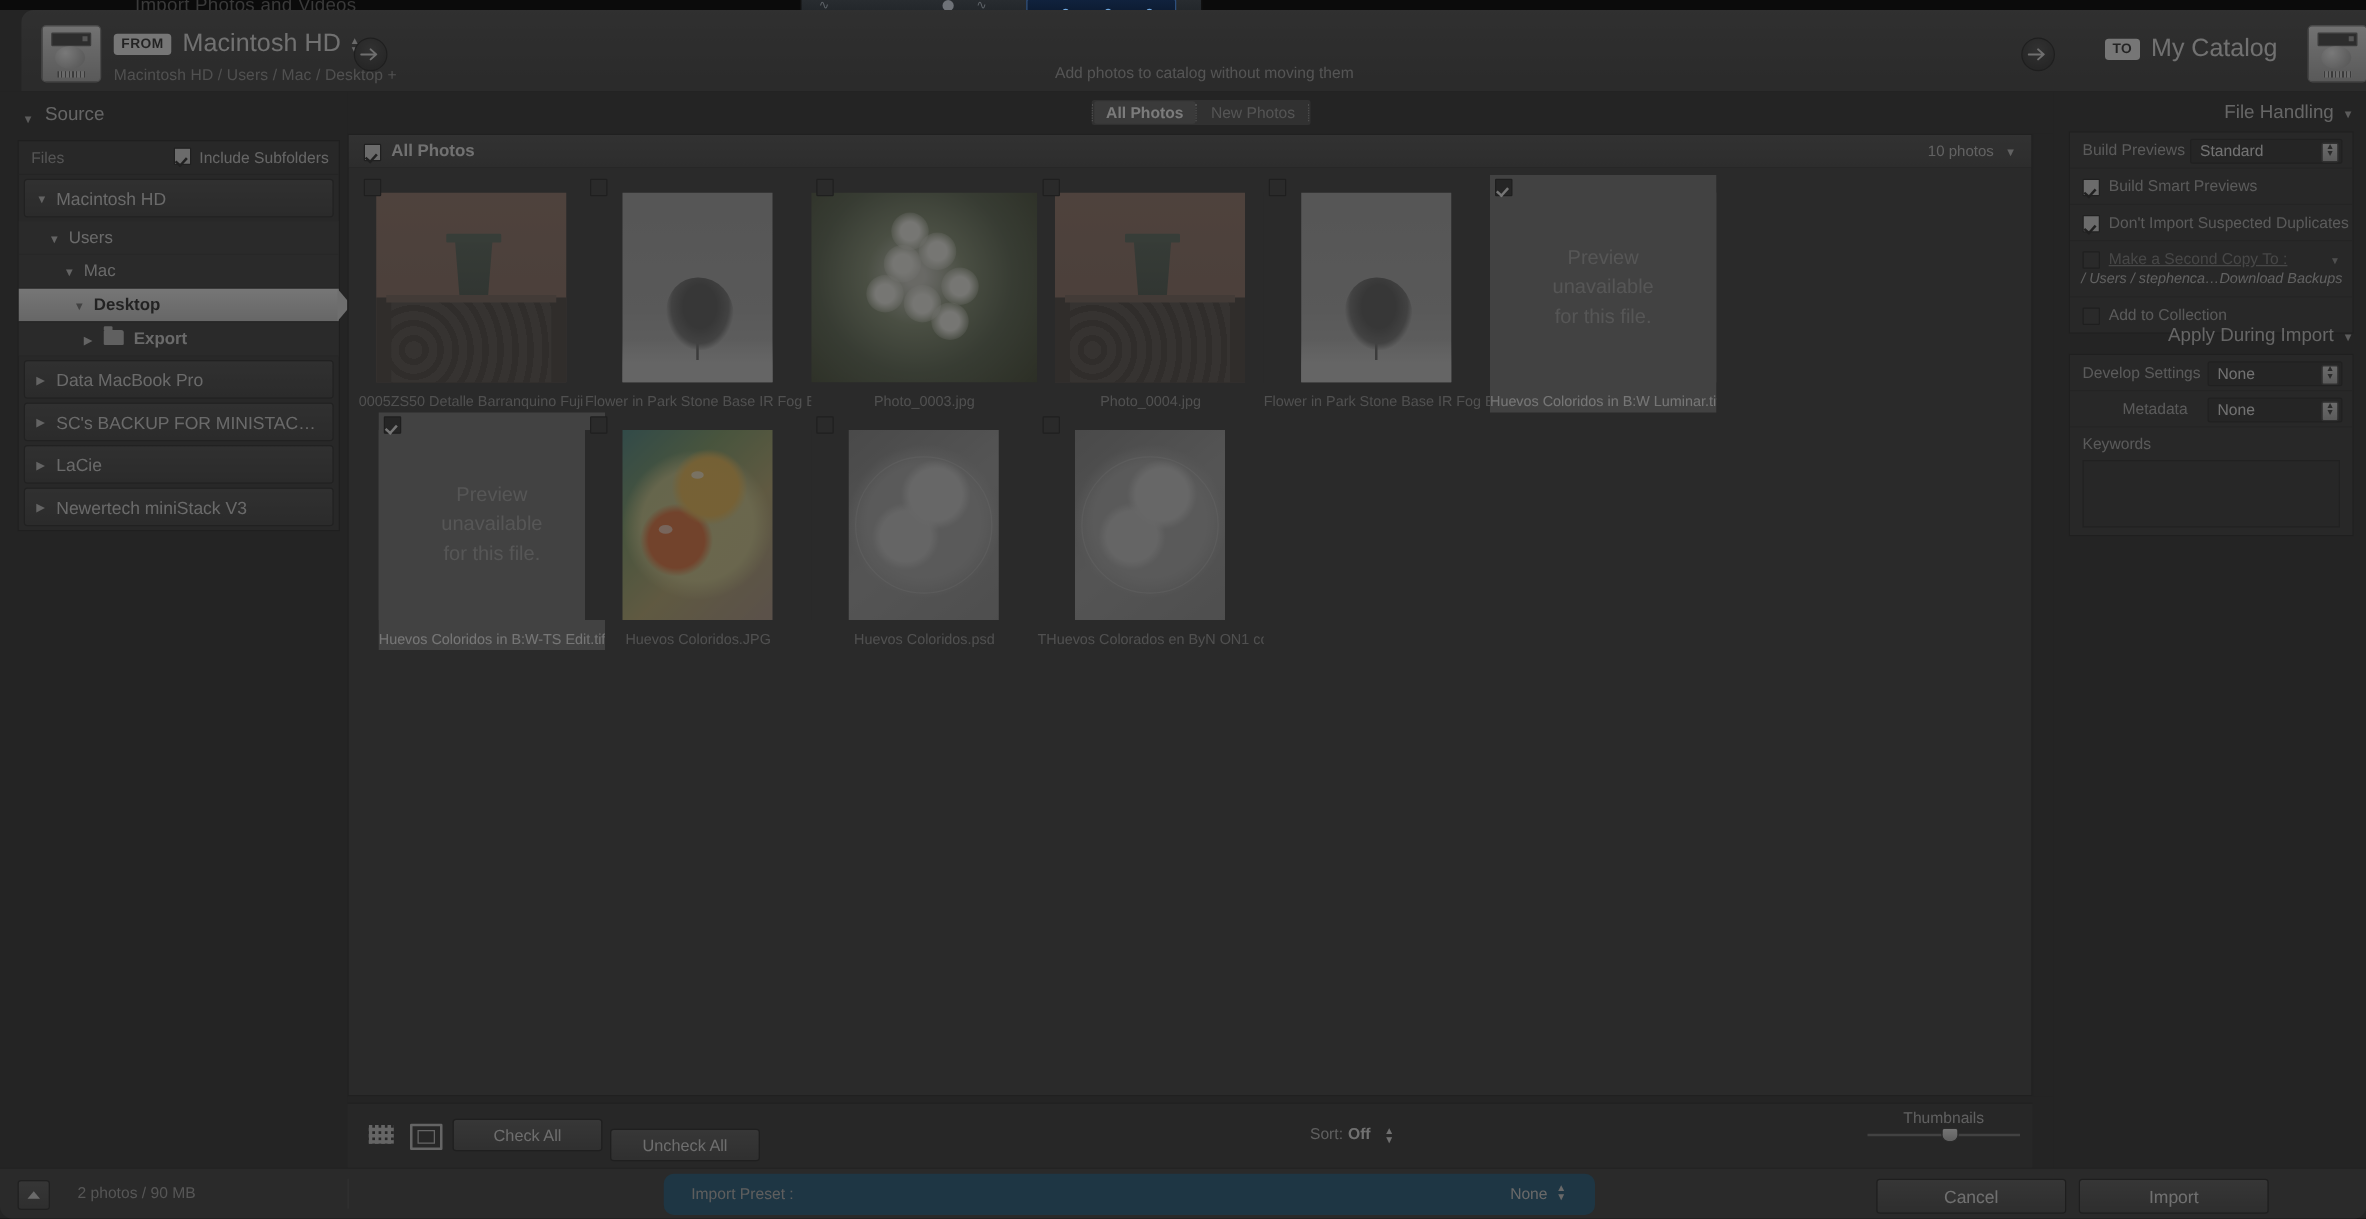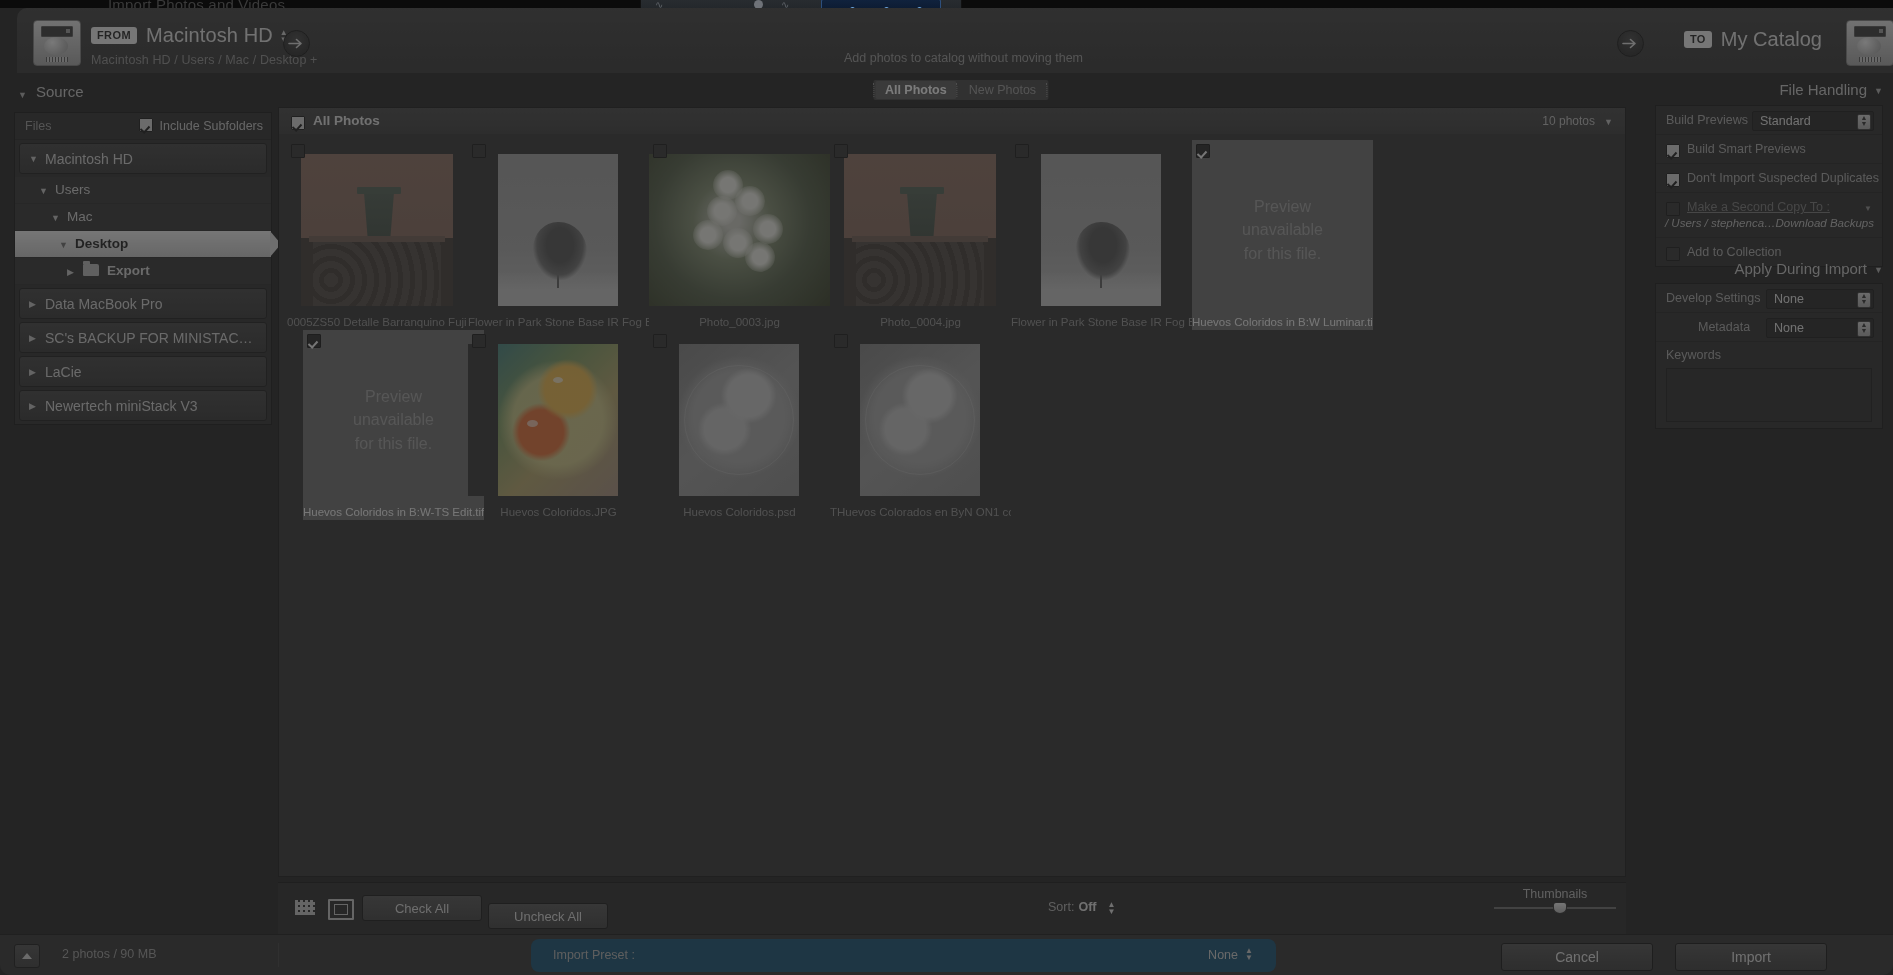--- a/index.html
+++ b/index.html
@@ -214,21 +214,21 @@
     background:linear-gradient(#4a4a4a,#373737);}
   #disc-btn i{position:absolute;left:7px;top:8px;border-left:5px solid transparent;border-right:5px solid transparent;
     border-bottom:6px solid #d4d4d4;}
   #fcount{position:absolute;left:62px;top:12px;font-size:12.5px;color:#9d9d9d;}
   #fdiv{position:absolute;left:278px;top:8px;width:1px;height:24px;background:#3c3c3c;}
   #presetbar{position:absolute;left:531px;top:4px;width:745px;height:33px;background:#0c4a6e;border-radius:8px;}
   #presetbar .pl{position:absolute;left:22px;top:9px;font-size:12.5px;color:#b3b3b3;}
   #presetbar .pv{position:absolute;right:38px;top:9px;font-size:12.5px;color:#cfcfcf;}
   #presetbar .pu{position:absolute;right:22px;top:8px;}
   #btn-cancel{right:240px;top:8px;width:150px;height:26px;}
-  #btn-import{right:66px;top:8px;width:150px;height:26px;}
+  #btn-import{right:78px;top:8px;width:150px;height:26px;}
   .fbtn{position:absolute;border:1px solid #0d0d0d;border-radius:3px;
     background:linear-gradient(#4b4b4b,#353535);color:#e2e2e2;font-size:14px;
     display:flex;align-items:center;justify-content:center;cursor:default;}
   #scrollbar{position:absolute;right:0;top:34px;bottom:58px;width:16px;background:#1b1b1b;}
 </style>
 </head>
 <body>
 
 <div id="desktop">
   <div id="bg-title">Import Photos and Videos</div>

